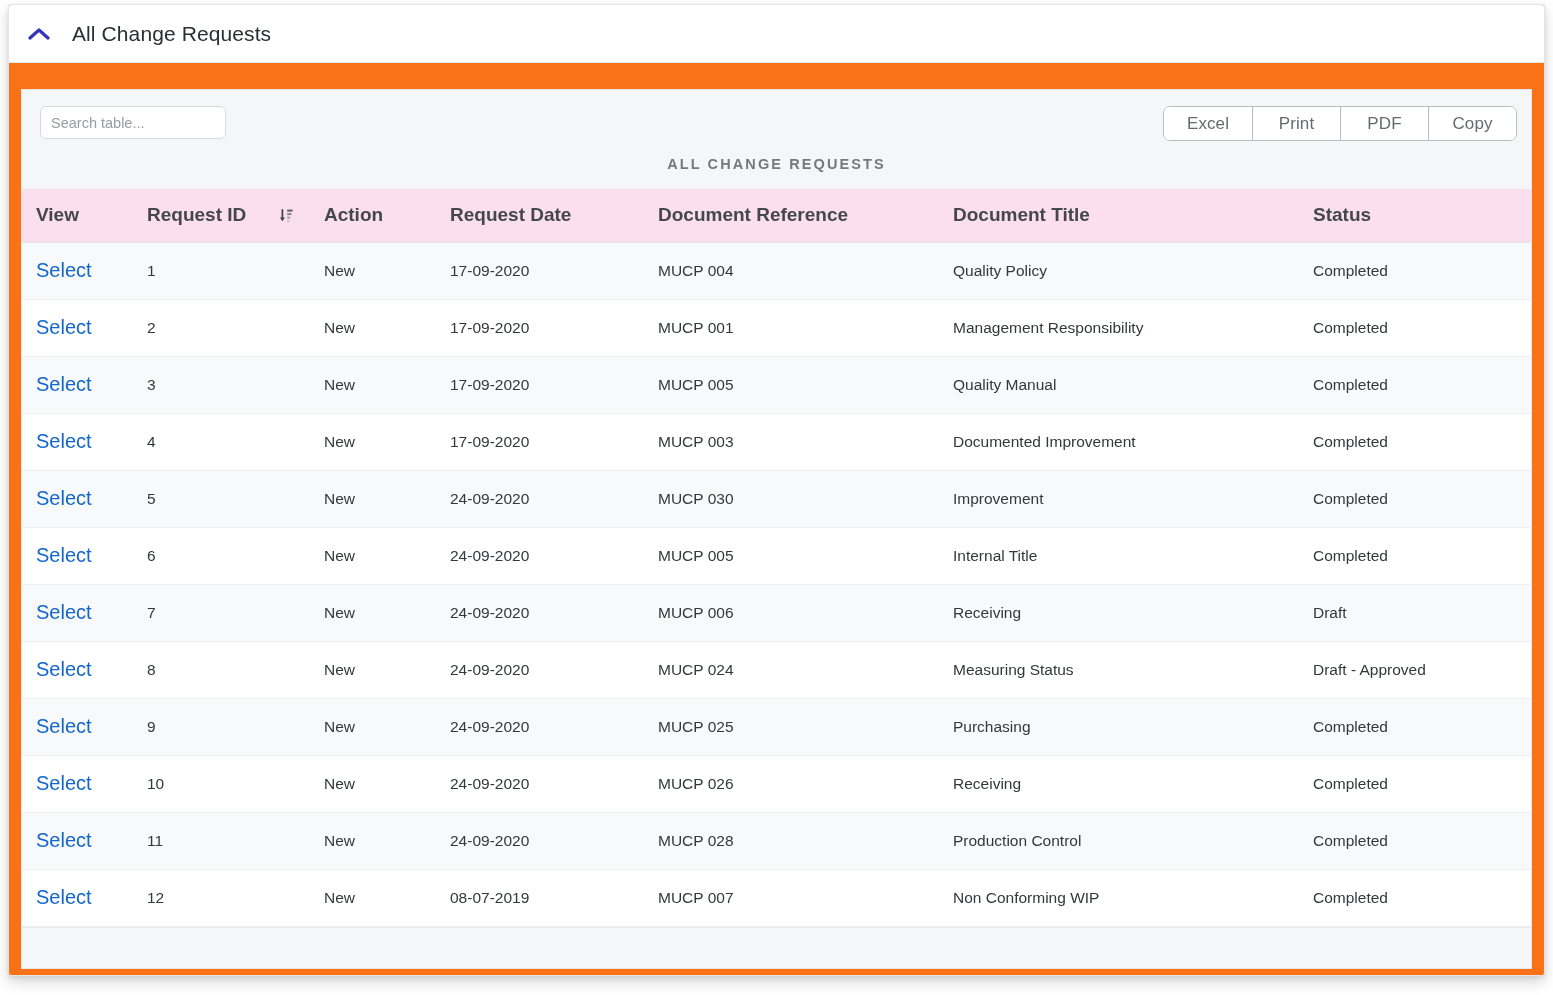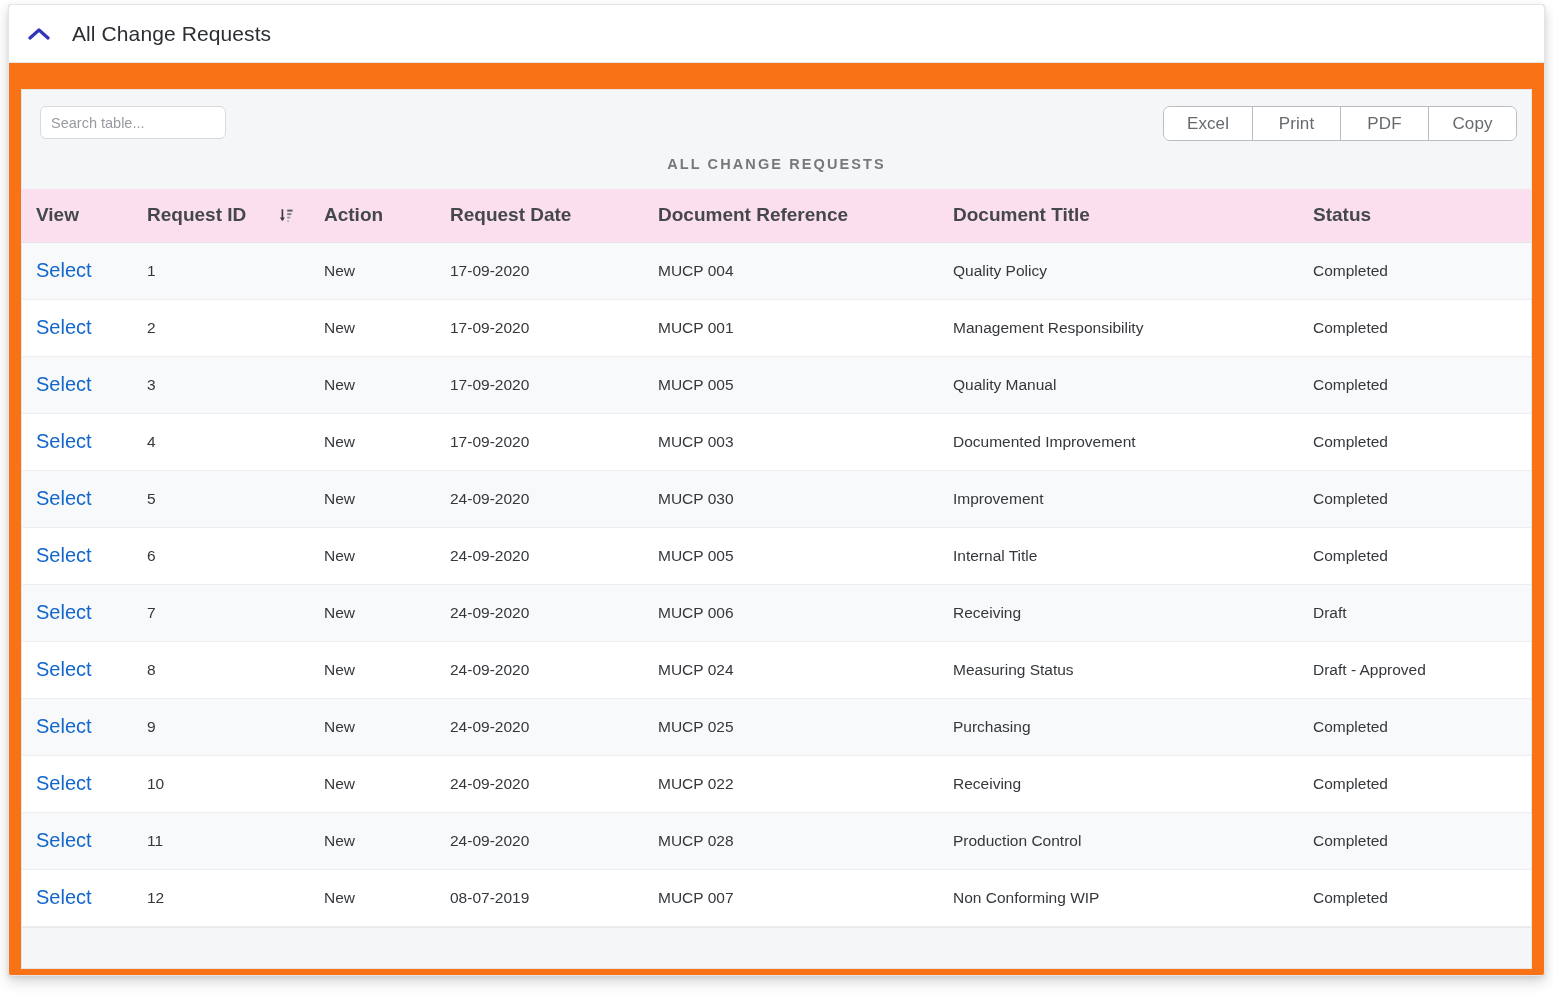--- a/index.html
+++ b/index.html
@@ -352,21 +352,21 @@
             <td>24-09-2020</td>
             <td>MUCP 025</td>
             <td>Purchasing</td>
             <td>Completed</td>
           </tr>
           <tr>
             <td><a class="select-link">Select</a></td>
             <td>10</td>
             <td>New</td>
             <td>24-09-2020</td>
-            <td>MUCP 022</td>
+            <td>MUCP 026</td>
             <td>Receiving</td>
             <td>Completed</td>
           </tr>
           <tr>
             <td><a class="select-link">Select</a></td>
             <td>11</td>
             <td>New</td>
             <td>24-09-2020</td>
             <td>MUCP 028</td>
             <td>Production Control</td>

